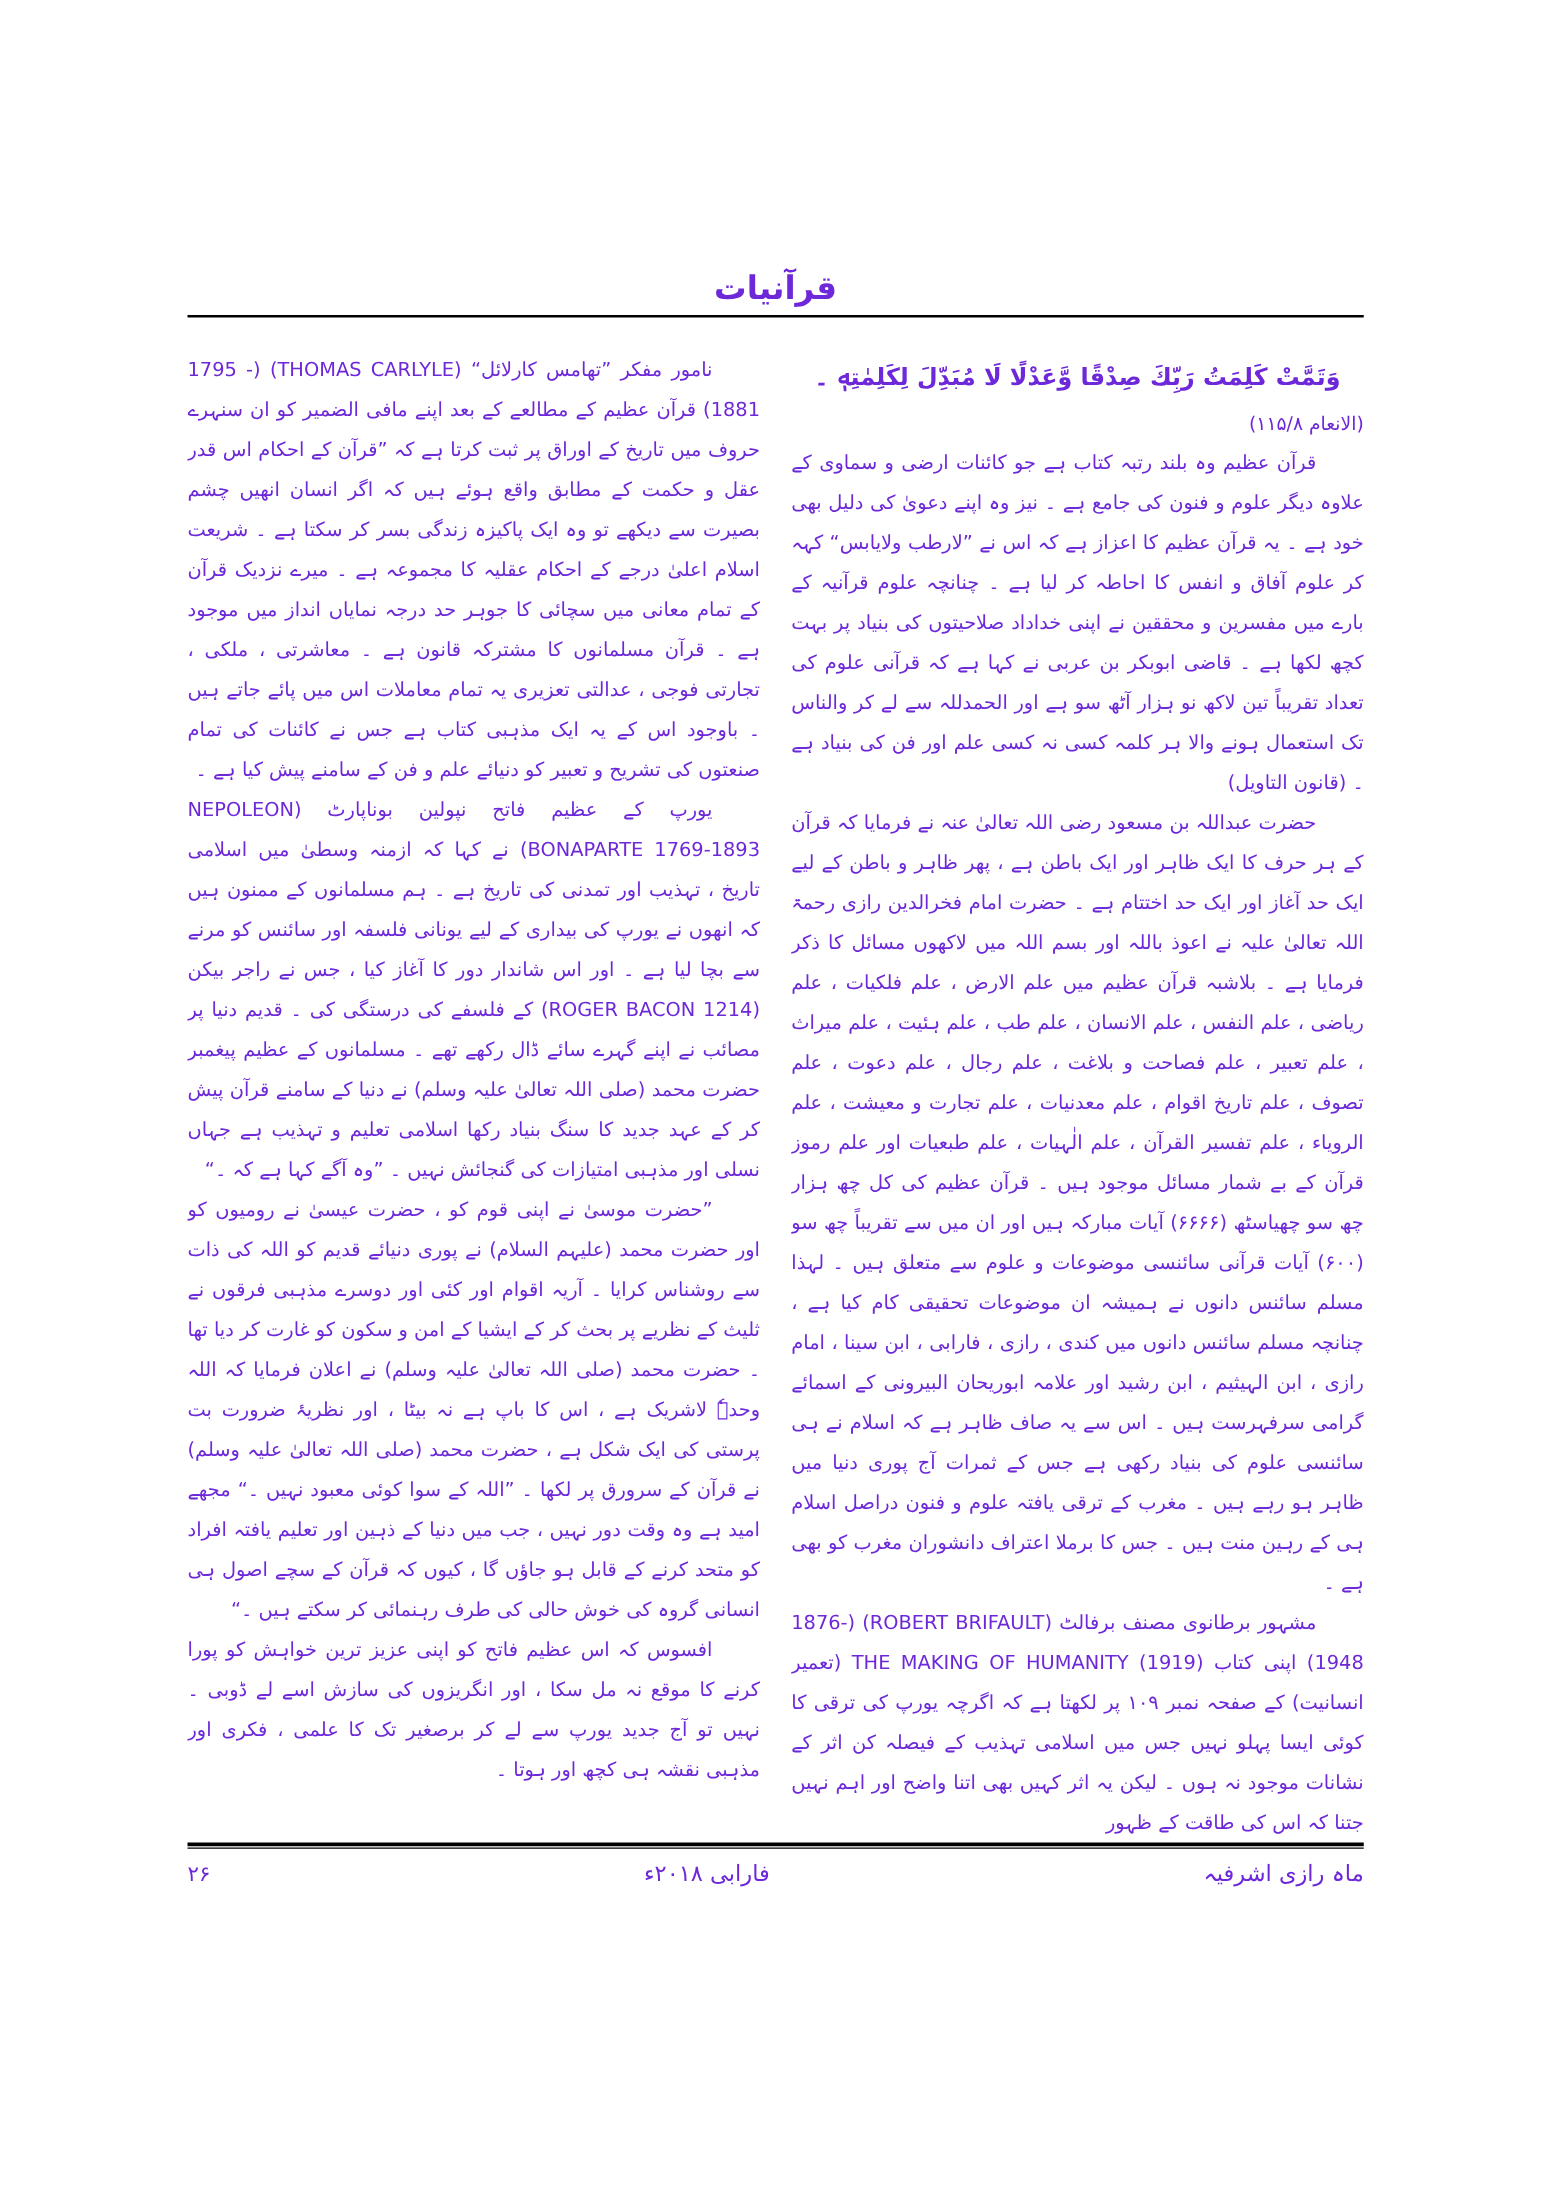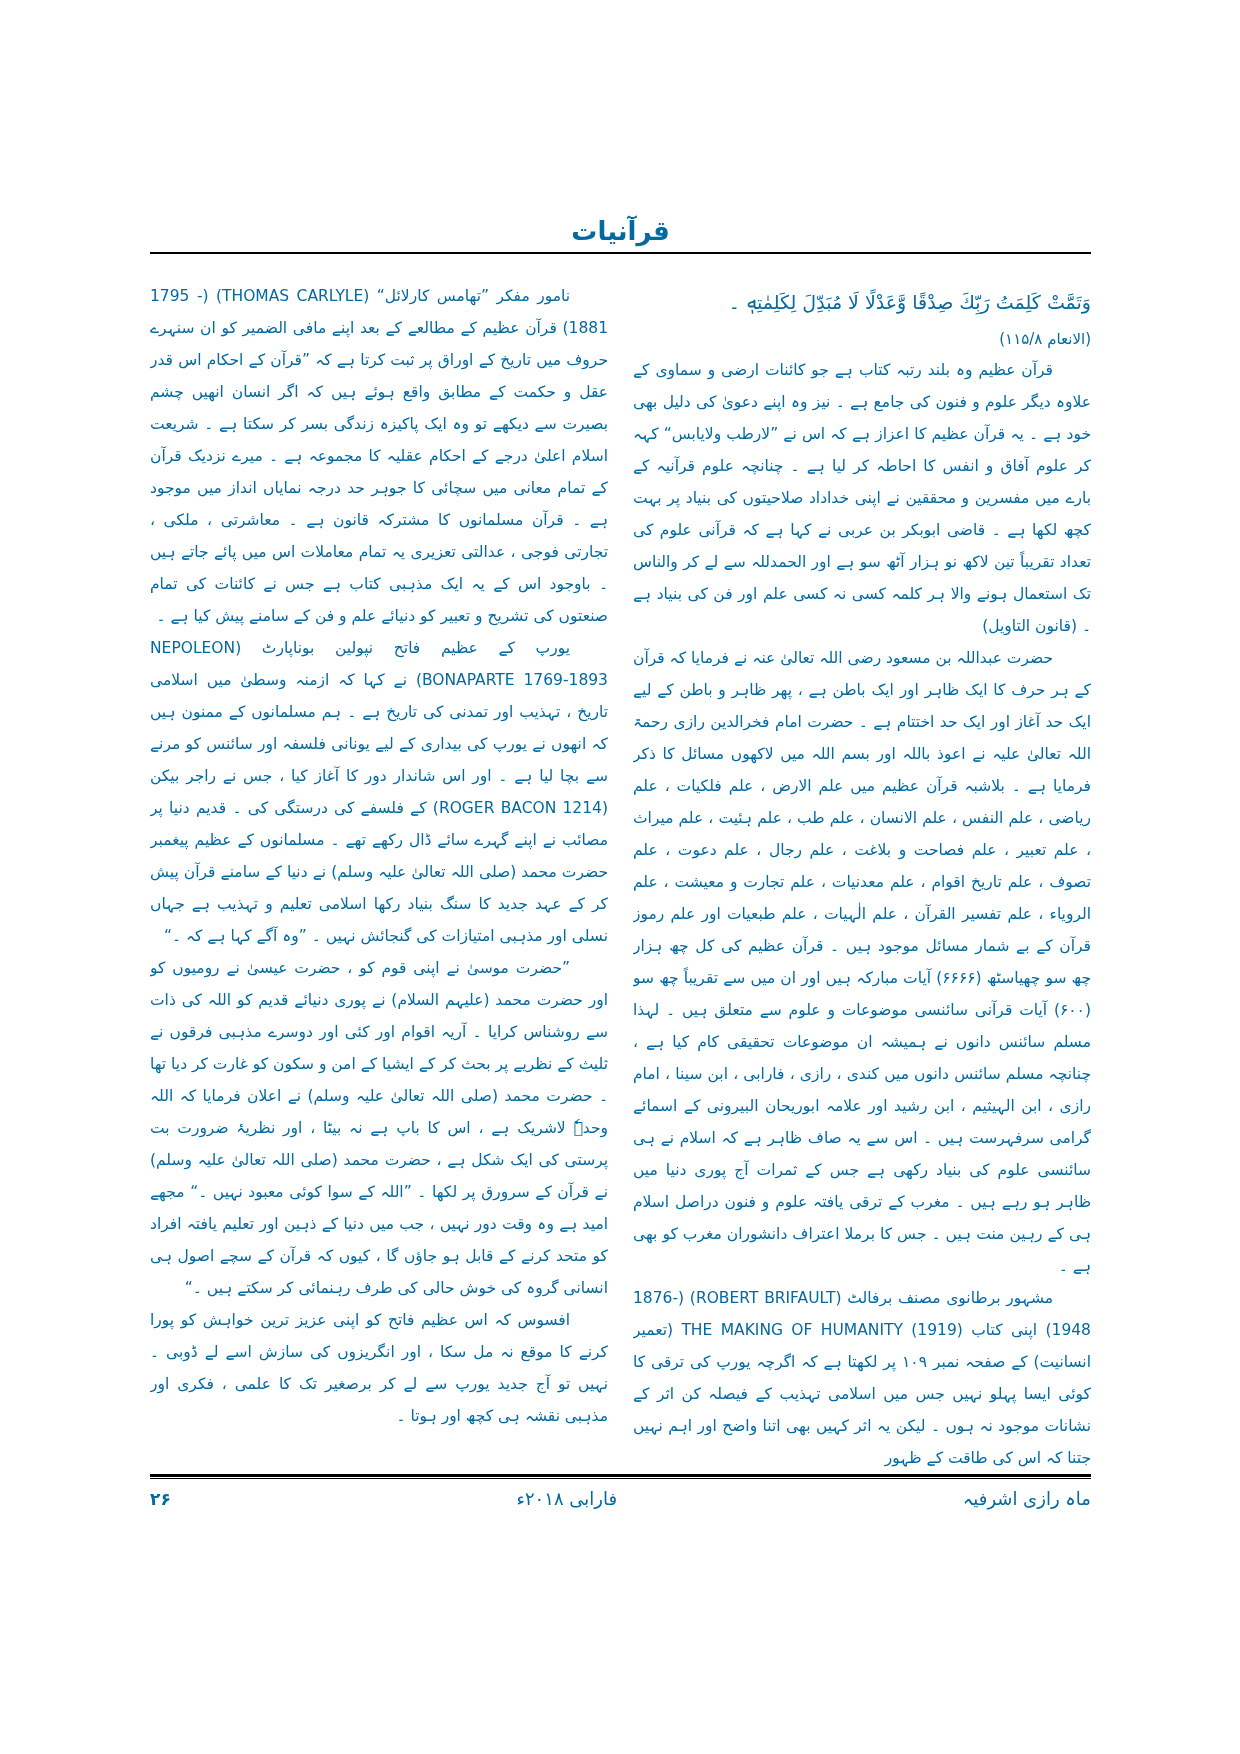--- a/index.html
+++ b/index.html
@@ -2,21 +2,21 @@
 <html lang="ur" dir="rtl"><head>
 <meta charset="utf-8">
 <style>
   html,body{margin:0;padding:0;background:#ffffff;}
   .page{
     position:relative;
     width:1240px;height:1754px;
     background:#ffffff;
     overflow:hidden;
     font-family:"DejaVu Sans","Liberation Sans",sans-serif;
-    color:#0369a1;
+    color:#6d28d9;
     direction:rtl;
   }
   .header{
     position:absolute;top:216px;left:150px;width:941px;
     text-align:center;
   }
   .page-title{
     margin:0;
     font-size:26px;
     font-weight:bold;
@@ -41,23 +41,23 @@
   p.body{
     margin:0;
     font-size:15.5px;
     line-height:32px;
     text-align:justify;
   }
   p.indent{ text-indent:38px; }
   p.verse{
     margin:2px 0;
     font-size:19px;
-    font-weight:normal;
+    font-weight:bold;
     line-height:40px;
-    text-align:right;
+    text-align:center;
   }
   p.reference{
     margin:0;
     font-size:15px;
     line-height:30px;
     text-align:right;
   }
   .footer{
     position:absolute;top:1474px;left:150px;width:941px;
   }
@@ -67,21 +67,21 @@
     border-bottom:1px solid #000;
   }
   .footer-row{
     display:flex;
     direction:rtl;
     justify-content:space-between;
     align-items:baseline;
     margin-top:9px;
     font-size:18px;
   }
-  .footer-row .page-num{font-size:17px;font-weight:bold;}
+  .footer-row .page-num{font-size:17px;font-weight:normal;}
 </style>
 </head>
 <body>
 
 <div class="page">
 
   <div class="header">
     <h1 class="page-title">قرآنیات</h1>
     <div class="header-rule"></div>
   </div>

